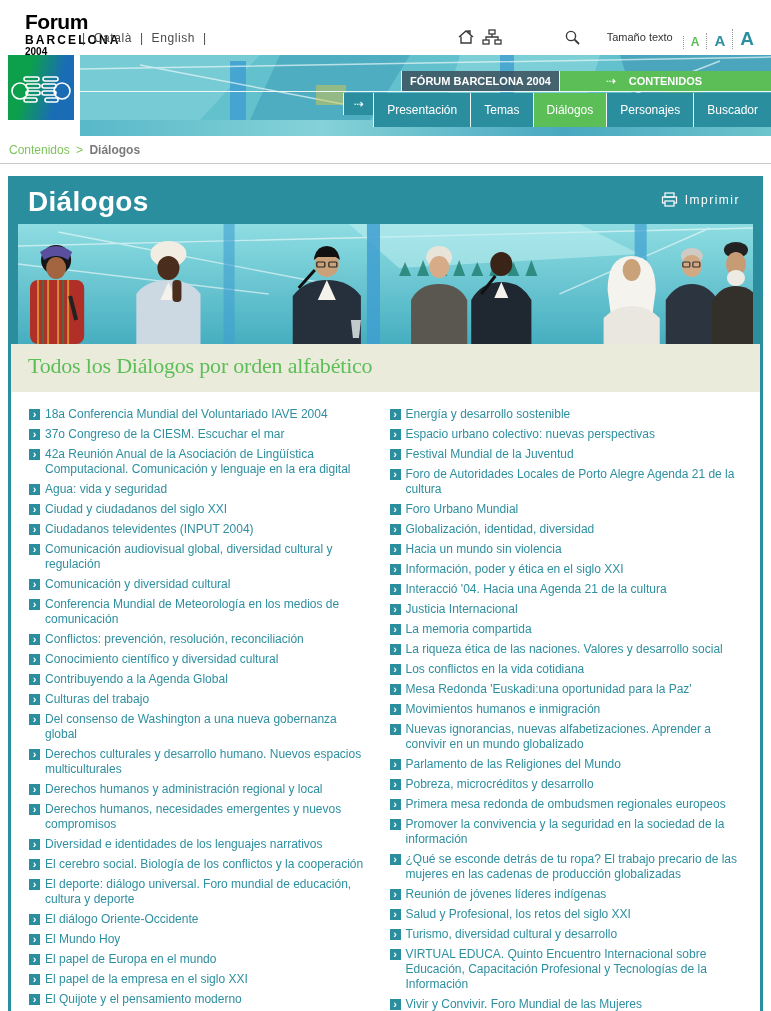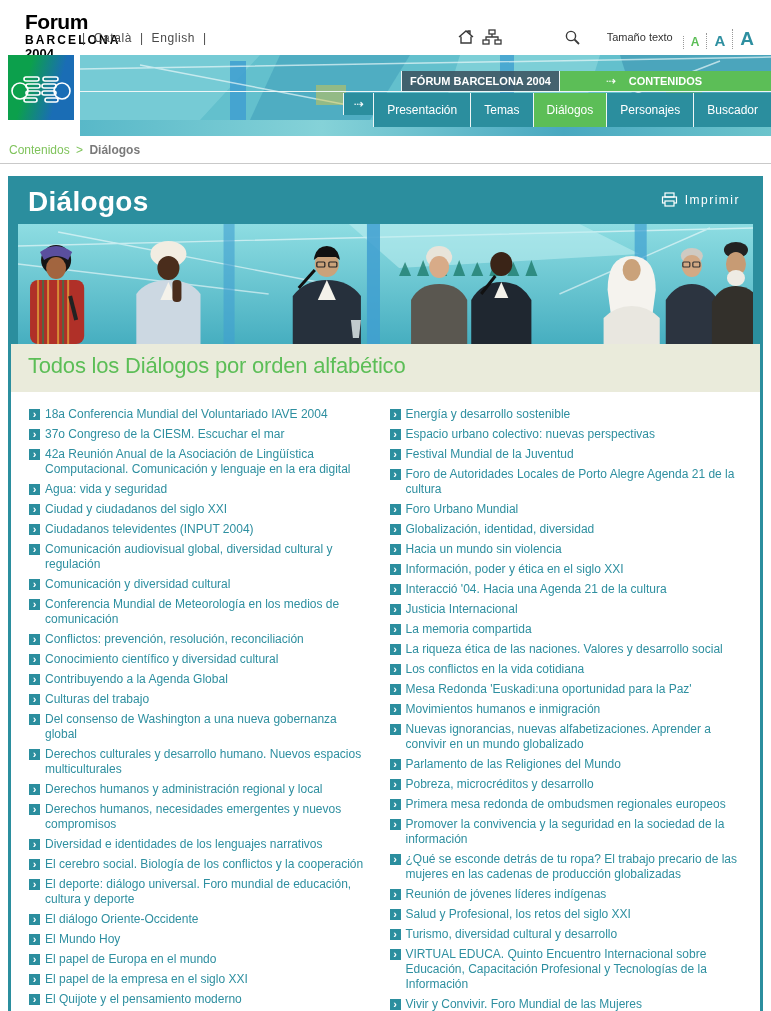--- a/index.html
+++ b/index.html
@@ -9,21 +9,21 @@
     font-family:"Liberation Sans", sans-serif;
     -webkit-font-smoothing:antialiased;
   }
   .page { width:771px; position:relative; background:#fff; }
 
   
   .top-header { height:55px; position:relative; }
   .logo-block { position:absolute; left:25px; top:11px; line-height:1; color:#000; cursor:pointer; }
   .logo-name { display:block; font-size:21px; font-weight:bold; letter-spacing:-0.5px; }
   .logo-city { display:block; font-size:12px; font-weight:bold; letter-spacing:2.1px; margin-top:2px; }
-  .logo-year { display:block; font-size:13px; font-weight:bold; margin-top:1px; }
+  .logo-year { display:block; font-size:10px; font-weight:bold; margin-top:1px; }
   .lang-links { position:absolute; left:80px; top:31px; font-size:12px; color:#4a4a4a; letter-spacing:0.6px; }
   .lang-links .pipe { margin:0 2px; }
   .lang-links .lang { cursor:pointer; margin:0 2px; }
   .header-icons { position:absolute; right:15px; top:24px; height:26px; display:flex; align-items:center; }
   .hicon { cursor:pointer; display:inline-flex; align-items:center; }
   .hicon svg { display:block; }
   .icon-home { margin-right:7px; }
   .icon-sitemap { margin-right:62px; }
   .icon-search { margin-right:26px; }
   .tamano-label { font-size:11px; color:#333; margin-right:10px; }
@@ -63,21 +63,21 @@
   .gap-below-rule { height:12px; }
 
   
   .content-box { margin:0 8px; border:3px solid #2B8E9E; background:#fff; }
   .content-header { background:#2B8E9E; height:45px; position:relative; display:flex; align-items:center; }
   h1.page-title { color:#fff; font-size:28px; font-weight:bold; margin-left:17px; letter-spacing:0.3px; }
   .print-link { position:absolute; right:20px; top:13px; color:#fff; font-size:12px;
     letter-spacing:1.5px; display:flex; align-items:center; gap:7px; cursor:pointer; }
   .photo-wrap { background:#2B8E9E; padding:0 7px; }
   .photo-wrap svg { display:block; width:100%; height:120px; }
-  .section-band { background:#EAEBDB; padding:9px 0 13px 17px; }
+  .section-band { background:#EAEBDB; padding:9px 0 13px 17px;font-family:Liberation Serif, serif; }
   h2.section-title { color:#5CBE57; font-size:22px; font-weight:400; letter-spacing:-0.2px; }
   .list-area { display:flex; padding:15px 14px 0 18px; background:#fff; }
   .col { width:50%; }
   .col.left { padding-right:16px; }
   .col.right { padding-left:2px; }
   .dlg-item { position:relative; padding-left:16px; margin-bottom:5px;
     font-size:12px; line-height:15px; color:#2E8FA0; cursor:pointer; }
   .blt { position:absolute; left:0; top:2px; width:11px; height:11px; background:#2B8E9E;
     color:#fff; font-size:11px; line-height:10px; text-align:center; font-weight:bold; }
 </style>

